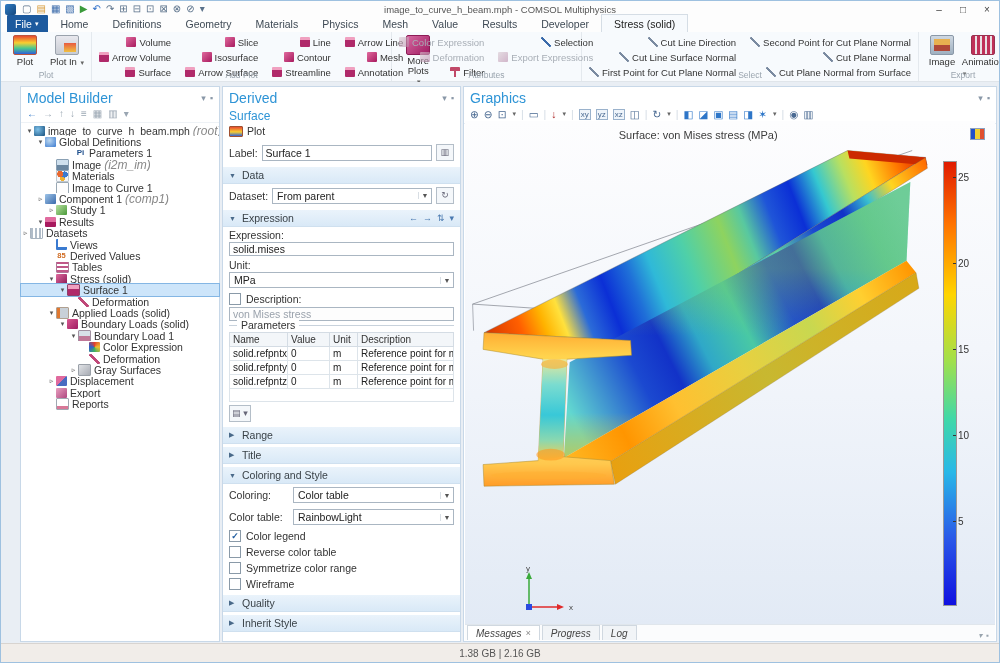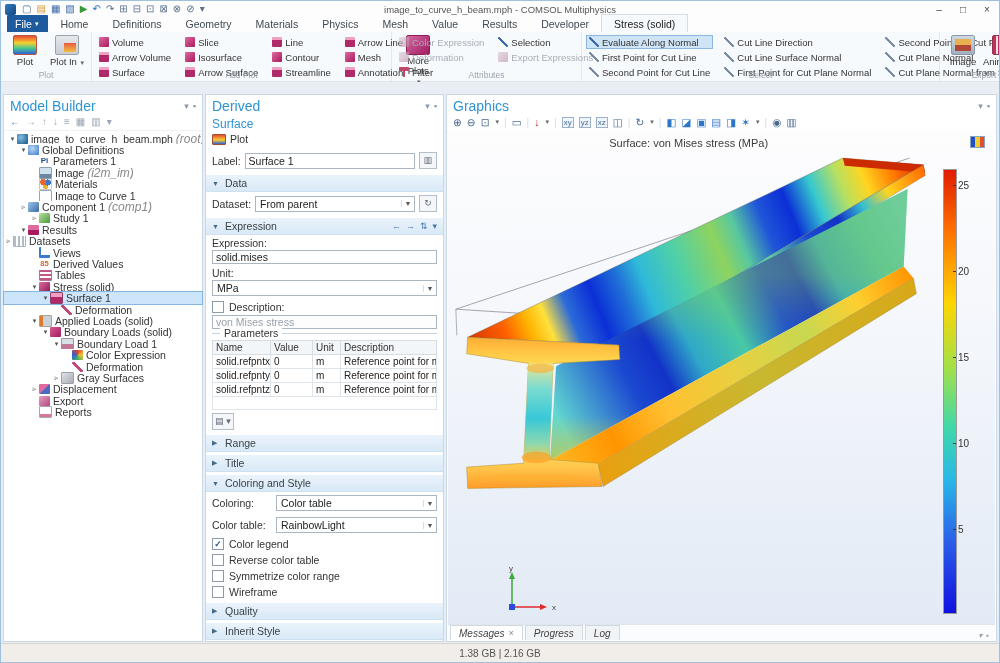--- a/index.html
+++ b/index.html
@@ -26,35 +26,35 @@
   .bigbtn{width:40px;display:flex;flex-direction:column;align-items:center;font-size:9.5px;color:#333;padding-top:1px;}
   .bigbtn .bic{width:22px;height:18px;margin-bottom:1px;border-radius:2px;}
   .bic-plot{background:linear-gradient(180deg,#e84a30 0%,#f8cf30 38%,#48c890 68%,#3060d8 100%);border:1px solid #b9553f;}
   .bic-plotin{background:linear-gradient(180deg,#e8e8ee,#c8ccd4);border:1px solid #9aa2ac;position:relative;}
   .bic-plotin:after{content:"";position:absolute;right:2px;bottom:2px;width:12px;height:9px;background:linear-gradient(180deg,#e85a40,#f0c040);}
   .bic-more{background:linear-gradient(135deg,#d668a0,#a01d63);border:1px solid #8c1b56;}
   .bic-image{background:linear-gradient(180deg,#cfd8e2,#9fb0c0);border:1px solid #8a98a8;position:relative;}
   .bic-image:after{content:"";position:absolute;left:3px;top:3px;right:3px;bottom:3px;background:linear-gradient(180deg,#e8b050 50%,#b04838 50%);}
   .bic-anim{background:repeating-linear-gradient(90deg,#c03058 0 3px,#e8e0e4 3px 5px);border:1px solid #993050;}
   .smallcols{display:flex;gap:8px;}
-  .scol{display:flex;flex-direction:column;justify-content:flex-start;gap:1px;padding-top:1px;}
+  .scol{display:flex;flex-direction:column;justify-content:flex-start;gap:1px;padding-top:1px;align-items:flex-end;}
   .sbtn{display:flex;align-items:center;gap:3px;font-size:9.5px;color:#333;height:12px;white-space:nowrap;padding:0 2px;border:1px solid transparent;}
   .sbtn.disabled{color:#a8aeb6;}
   .sbtn.active{background:#cfe4f7;border:1px solid #8cb8e0;}
   .ic{display:inline-block;width:10px;height:10px;border-radius:1px;flex:none;}
   .ic-pink{background:linear-gradient(135deg,#e06a9e,#a81a5e);}
   .ic-pink2{background:linear-gradient(180deg,#f0a0c0 30%,#b02a6a 30%);}
   .ic-grayp{background:linear-gradient(135deg,#d8c8d0,#b888a8);opacity:.6;}
   .ic-line{background:linear-gradient(45deg,transparent 43%,#7a8aa0 43%,#7a8aa0 57%,transparent 57%);}
   .ic-lineb{background:linear-gradient(45deg,transparent 43%,#3a6aaa 43%,#3a6aaa 57%,transparent 57%);}
   .ic-filter{background:linear-gradient(180deg,#c04868 45%,transparent 45%),linear-gradient(90deg,transparent 40%,#c04868 40%,#c04868 60%,transparent 60%);}
   .caret{font-size:7px;color:#666;margin-left:1px;}
   
   .main{position:absolute;left:0;top:81px;right:0;bottom:18px;background:#e9eef4;}
-  .panel{position:absolute;top:12px;bottom:2px;background:#fff;border:1px solid #c8d8e8;box-sizing:border-box;}
+  .panel{position:absolute;top:4px;bottom:2px;background:#fff;border:1px solid #c8d8e8;box-sizing:border-box;margin-left:17px;}
   .p-title{font-size:14px;color:#2e94d6;font-weight:400;padding:3px 6px 0 6px;display:flex;align-items:center;}
   .p-title .pctl{margin-left:auto;color:#8a98a8;font-size:9px;display:flex;gap:4px;}
   
   #mb{left:2px;width:200px;}
   .mb-toolbar{display:flex;align-items:center;gap:6px;padding:2px 6px 3px 6px;font-size:10px;color:#9aa6b2;border-bottom:1px solid #eef2f6;}
   .mb-toolbar .blue{color:#2e76c8;}
   .tree{font-size:10.5px;padding-top:2px;}
   .trow{display:flex;align-items:center;height:11.4px;white-space:nowrap;overflow:hidden;}
   .trow .arr{width:9px;flex:none;font-size:7px;color:#555;text-align:center;}
   .trow .tico{width:11px;height:10px;flex:none;margin-right:3px;border-radius:1px;}
@@ -288,34 +288,20 @@
               <span>Export Expressions</span>
             </div>
         </div>
       </div>
       <div class="rglabel">Attributes</div>
     </div>
 
     <div class="rgroup" style="width:358px">
       <div class="smallcols">
         <div class="scol">
-          <div class="sbtn active">
-              <span class="ic ic-lineb"></span>
-              <span>Evaluate Along Normal</span>
-            </div>
-          <div class="sbtn">
-              <span class="ic ic-line"></span>
-              <span>First Point for Cut Line</span>
-            </div>
-          <div class="sbtn">
-              <span class="ic ic-line"></span>
-              <span>Second Point for Cut Line</span>
-            </div>
-        </div>
-        <div class="scol">
           <div class="sbtn">
               <span class="ic ic-line"></span>
               <span>Cut Line Direction</span>
             </div>
           <div class="sbtn">
               <span class="ic ic-line"></span>
               <span>Cut Line Surface Normal</span>
             </div>
           <div class="sbtn">
               <span class="ic ic-line"></span>
@@ -380,21 +366,21 @@
             <span class="arr">▾</span>
             <span class="tico ti-root"></span>
             <span>image_to_curve_h_beam.mph</span>
             <span class="suffix">(root)</span>
           </div>
         <div class="trow" style="padding-left:15px">
             <span class="arr">▾</span>
             <span class="tico ti-globe"></span>
             <span>Global Definitions</span>
           </div>
-        <div class="trow" style="padding-left:35px">
+        <div class="trow" style="padding-left:54px">
             <span class="tico ti-param">Pi</span>
             <span>Parameters 1</span>
           </div>
         <div class="trow" style="padding-left:35px">
             <span class="tico ti-image"></span>
             <span>Image</span>
             <span class="suffix">(i2m_im)</span>
           </div>
         <div class="trow" style="padding-left:35px">
             <span class="tico ti-mats"></span>

